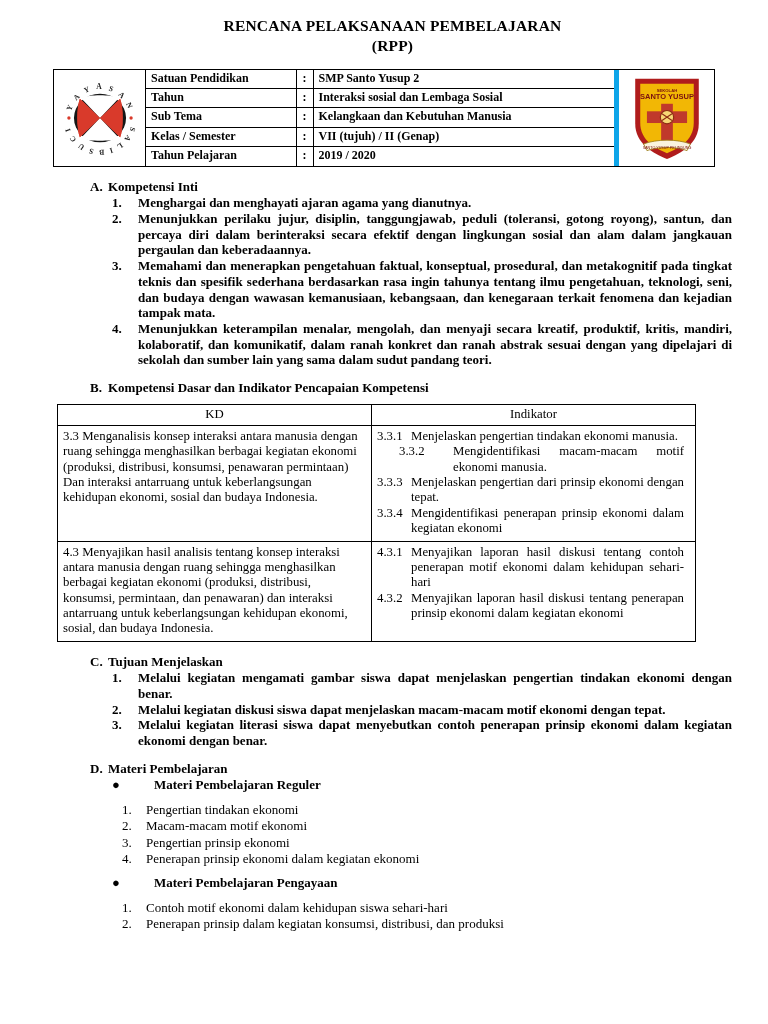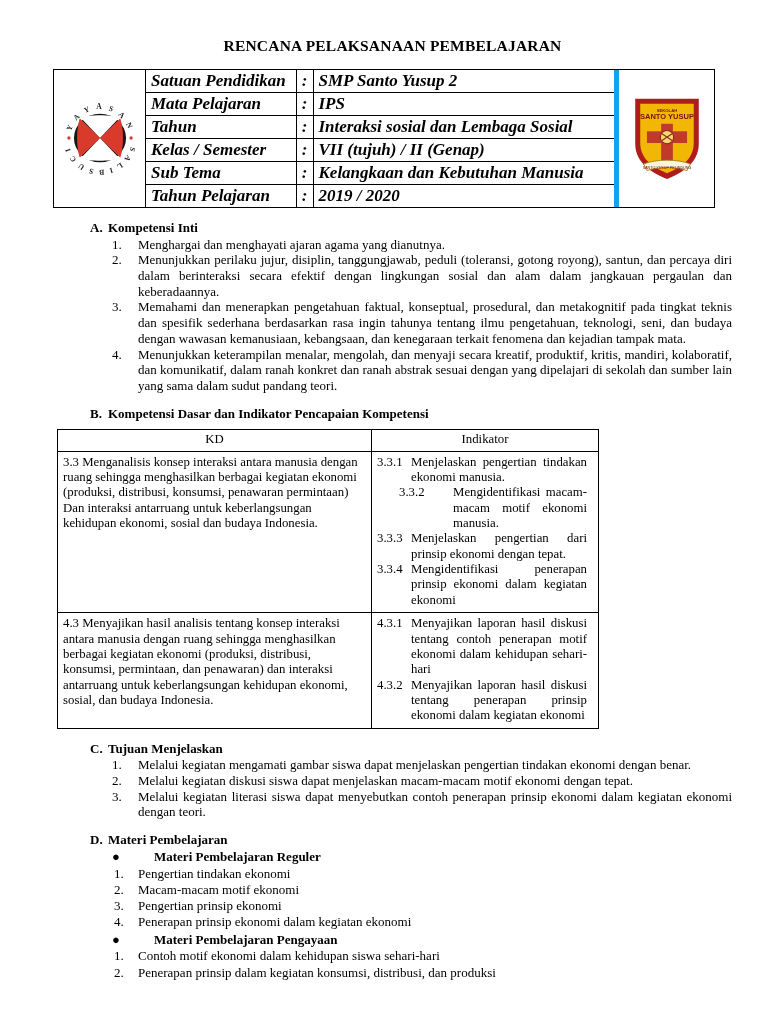--- a/index.html
+++ b/index.html
@@ -23,21 +23,21 @@
     position: relative;
   }
 
   
   .doc-title {
     text-align: center;
     font-weight: bold;
     font-size: 15.5px;
     letter-spacing: 0.2px;
     line-height: 1.28;
-    padding-top: 36px;
+    padding-top: 16px;
     margin-left: 17px;
   }
   .doc-title .line2 { display: block; }
 
   
   .hdr-wrap {
     margin: 13px auto 0 auto;
     width: 662px;
     border: 1px solid #000;
     display: flex;
@@ -59,27 +59,26 @@
   .hdr-table-cell { flex: 1; }
   table.hdr-table {
     border-collapse: collapse;
     width: 100%;
     height: 100%;
     table-layout: fixed;
   }
   table.hdr-table td {
     border: 1px solid #000;
     font-weight: bold;
-    font-size: 17px;
+    font-size: 12px;
     padding: 1px 5px 2px 5px;
     line-height: 1.12;
     height: 15.5px;
     white-space: nowrap;
     overflow: hidden;
-    font-style: italic;
   }
   table.hdr-table td.label { width: 150px; }
   table.hdr-table td.colon { width: 17px; text-align: center; padding: 1px 0 2px 0; }
   table.hdr-table tr td:first-child { border-left: none; }
   table.hdr-table tr td:last-child { border-right: none; }
   table.hdr-table tr:first-child td { border-top: none; }
   table.hdr-table tr:last-child td { border-bottom: none; }
 
   
   .section { margin-top: 12px; }
@@ -91,20 +90,21 @@
     line-height: 1.2;
   }
   .sec-head .letter { width: 18px; flex: 0 0 18px; }
   .sec-head .txt { flex: 1; }
 
   ol.num-list {
     list-style: none;
     margin: 1px 0 0 0;
     padding: 0 36px 0 112px;
     counter-reset: itm;
+    font-weight: bold;
   }
   ol.num-list > li {
     counter-increment: itm;
     position: relative;
     padding-left: 26px;
     font-size: 13px;
     line-height: 1.21;
     text-align: justify;
     margin-bottom: 0px;
   }
@@ -112,21 +112,21 @@
     content: counter(itm) ".";
     position: absolute;
     left: 0;
     width: 20px;
     text-align: left;
   }
 
   
   table.kd-table {
     border-collapse: collapse;
-    width: 542px;
+    width: 639px;
     margin: 8px 0 0 57px;
     table-layout: fixed;
   }
   table.kd-table th, table.kd-table td {
     border: 1px solid #000;
     vertical-align: top;
     font-size: 12.8px;
     line-height: 1.2;
     padding: 3px 11px 4px 5px;
   }
@@ -160,21 +160,21 @@
     font-weight: bold;
     line-height: 1.3;
     margin-top: 1px;
   }
   .bullet-row .dot {
     flex: 0 0 42px;
     font-size: 13px;
   }
   ol.sub-list {
     list-style: none;
-    margin: 0;
+    margin: 8px;
     padding: 0 62px 0 112px;
     counter-reset: sitm;
   }
   ol.sub-list > li {
     counter-increment: sitm;
     position: relative;
     padding-left: 26px;
     font-size: 13px;
     line-height: 1.25;
   }
@@ -189,20 +189,21 @@
   .logo-left { width: 84px; height: 84px; display: block; }
   .logo-right { width: 84px; height: 92px; display: block; }
 </style>
 </head>
 <body>
 
 <div class="page">
 
   <div class="doc-title">
     <span>RENCANA PELAKSANAAN PEMBELAJARAN</span>
+    <span class="line2">(RPP)</span>
   </div>
 
   <div class="hdr-wrap">
 
     <div class="hdr-logo-cell">
       <svg class="logo-left" viewBox="0 0 100 100">
         <defs>
           <path id="arcTop" d="M 14,52 A 36,36 0 0 1 86,52" fill="none"></path>
           <path id="arcBot" d="M 88,50 A 38,38 0 0 1 12,50" fill="none"></path>
         </defs>
@@ -226,38 +227,33 @@
 
     <div class="hdr-table-cell">
       <table class="hdr-table">
         <tbody>
           <tr>
             <td class="label">Satuan Pendidikan</td>
             <td class="colon">:</td>
             <td class="value">SMP Santo Yusup 2</td>
           </tr>
           <tr>
-            <td class="label">Mata Pelajaran</td>
-            <td class="colon">:</td>
-            <td class="value">IPS</td>
-          </tr>
-          <tr>
             <td class="label">Tahun</td>
             <td class="colon">:</td>
             <td class="value">Interaksi sosial dan Lembaga Sosial</td>
           </tr>
           <tr>
+            <td class="label">Sub Tema</td>
+            <td class="colon">:</td>
+            <td class="value">Kelangkaan dan Kebutuhan Manusia</td>
+          </tr>
+          <tr>
             <td class="label">Kelas / Semester</td>
             <td class="colon">:</td>
             <td class="value">VII  (tujuh) / II (Genap)</td>
-          </tr>
-          <tr>
-            <td class="label">Sub Tema</td>
-            <td class="colon">:</td>
-            <td class="value">Kelangkaan dan Kebutuhan Manusia</td>
           </tr>
           <tr>
             <td class="label">Tahun Pelajaran</td>
             <td class="colon">:</td>
             <td class="value">2019 / 2020</td>
           </tr>
         </tbody>
       </table>
     </div>
 
@@ -355,21 +351,21 @@
   </div>
 
   <div class="section">
     <div class="sec-head">
       <span class="letter">C.</span>
       <span class="txt">Tujuan Menjelaskan</span>
     </div>
     <ol class="num-list">
       <li>Melalui kegiatan mengamati gambar siswa dapat menjelaskan pengertian tindakan ekonomi dengan benar.</li>
       <li>Melalui kegiatan diskusi siswa dapat menjelaskan macam-macam motif ekonomi dengan tepat.</li>
-      <li>Melalui kegiatan literasi siswa dapat menyebutkan contoh penerapan prinsip ekonomi dalam kegiatan ekonomi dengan teori.</li>
+      <li>Melalui kegiatan literasi siswa dapat menyebutkan contoh penerapan prinsip ekonomi dalam kegiatan ekonomi dengan benar.</li>
     </ol>
   </div>
 
   <div class="section">
     <div class="sec-head">
       <span class="letter">D.</span>
       <span class="txt">Materi Pembelajaran</span>
     </div>
 
     <div class="bullet-row">

